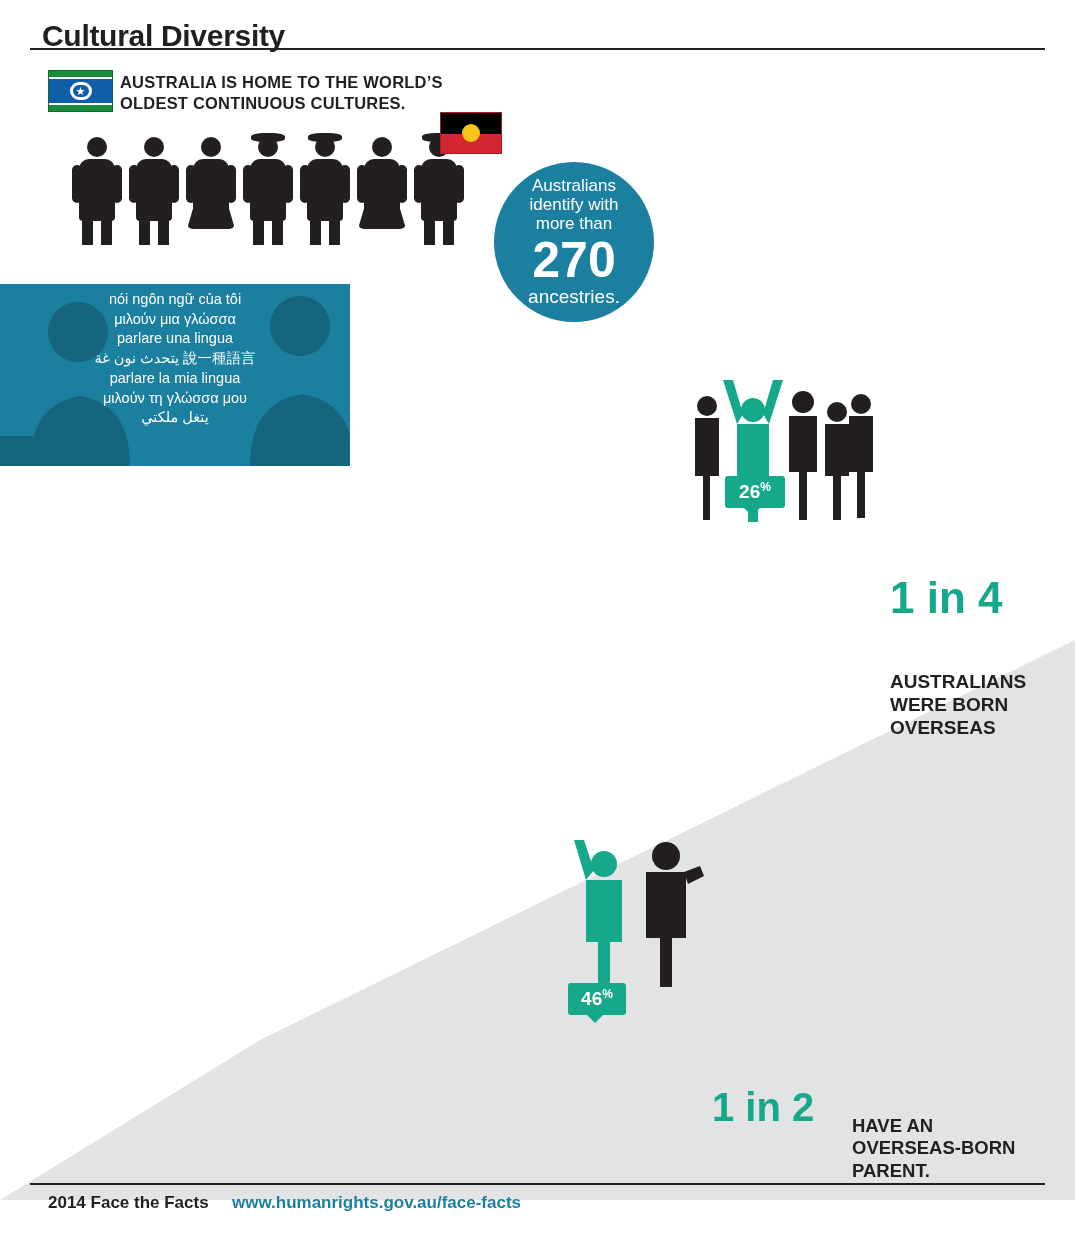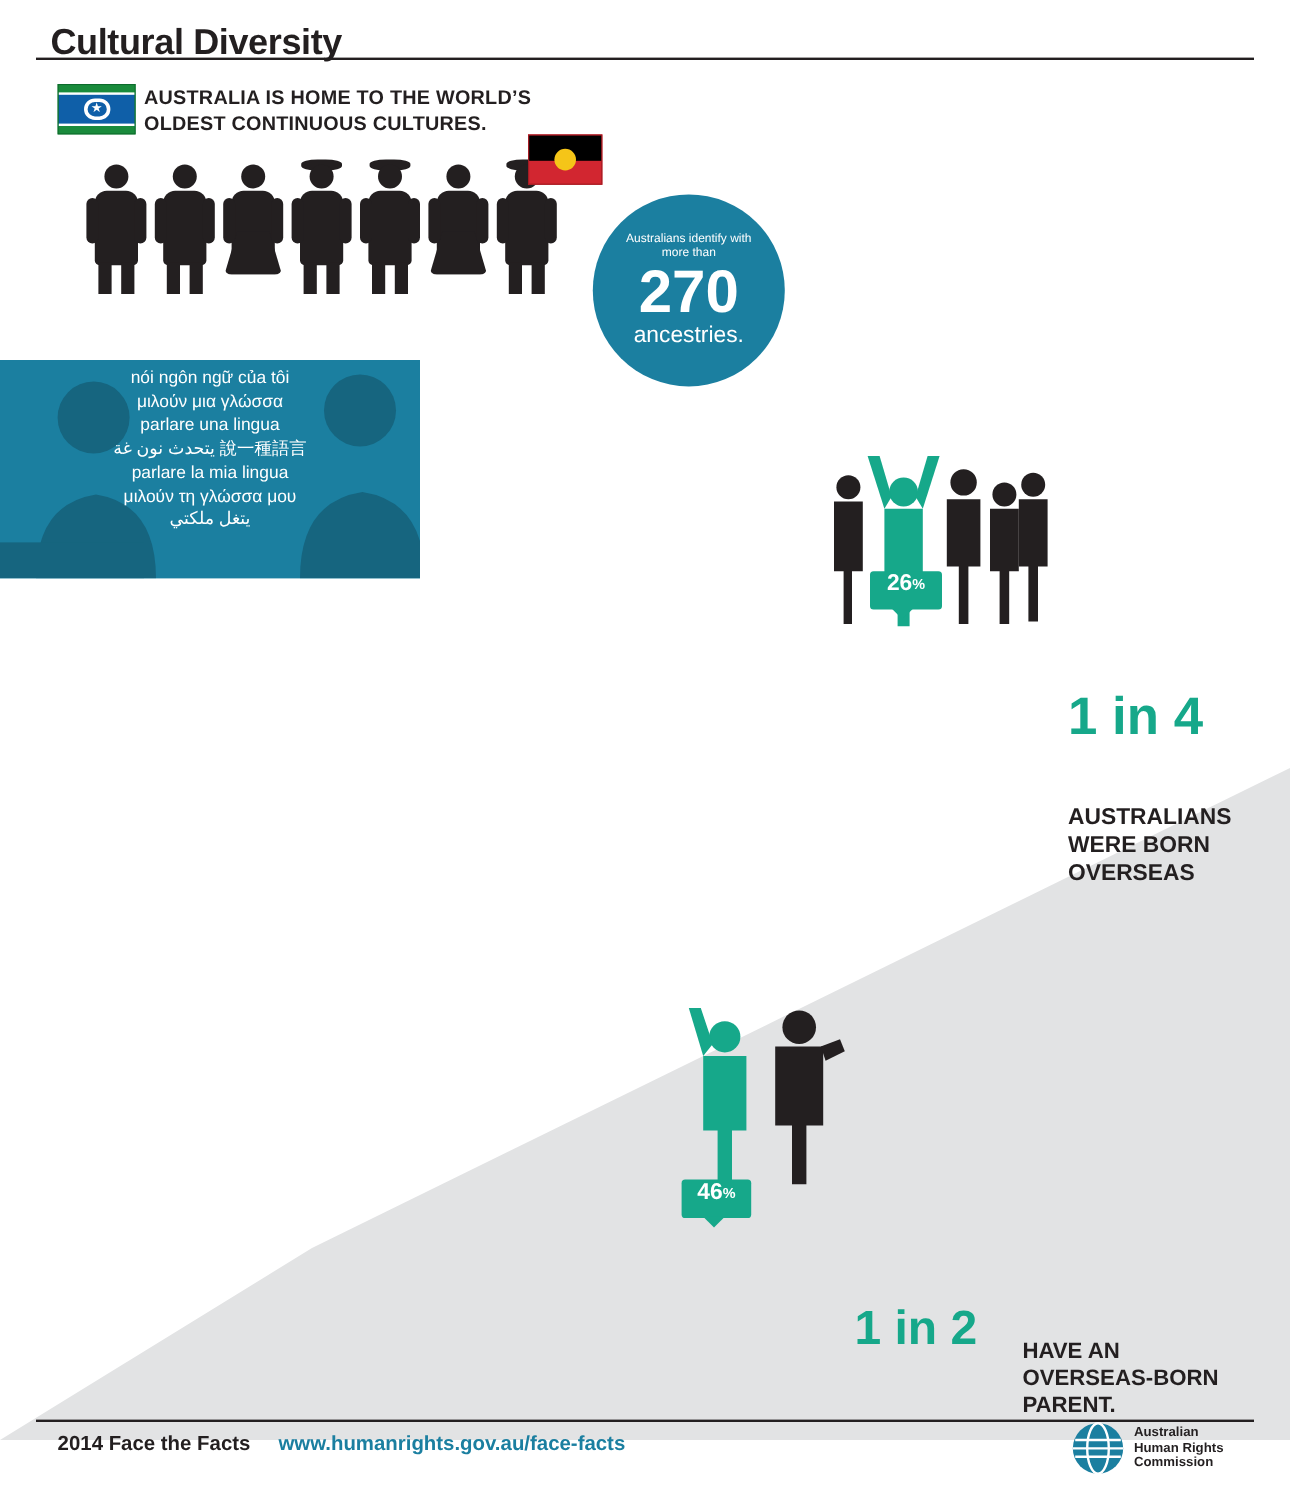--- a/index.html
+++ b/index.html
@@ -98,48 +98,48 @@
   .person-fig .armL { position:absolute; left:2px; top:28px; width:10px; height:38px; background:#231f20; border-radius:5px; }
   .person-fig .armR { position:absolute; right:2px; top:28px; width:10px; height:38px; background:#231f20; border-radius:5px; }
 
   
   .circle-270 {
     position:absolute; left:494px; top:78px; width:160px; height:160px;
     border-radius:50%; background:#1b7fa0; color:#fff;
     display:flex; flex-direction:column; align-items:center; justify-content:center;
     text-align:center; line-height:1.12;
   }
-  .circle-270 .c-small { font-size:10px; padding:0 16px; }
+  .circle-270 .c-small { font-size:17px; padding:0 16px; }
   .circle-270 .c-big { font-size:50px; font-weight:bold; line-height:1; margin:2px 0 1px; }
   .circle-270 .c-foot { font-size:19px; }
 
   
   .grp-1in4 { position:absolute; left:685px; top:118px; width:200px; height:160px; }
   .badge-green {
     position:absolute; background:#16a88a; color:#fff; font-weight:bold;
-    border-radius:3px; display:flex; align-items:flex-start; justify-content:center;
+    border-radius:3px; display:flex; align-items:center; justify-content:center;
   }
   .badge-green:after {
     content:""; position:absolute; bottom:-8px; left:18px;
     border-left:9px solid transparent; border-right:9px solid transparent;
     border-top:9px solid #16a88a;
   }
   .stat-1in4-num {
     position:absolute; left:890px; top:140px;
     font-size:44px; font-weight:bold; color:#16a88a; line-height:1;
   }
   .stat-1in4-txt {
     position:absolute; left:890px; top:190px; width:175px;
     font-size:19px; font-weight:bold; line-height:1.22; color:#231f20;
   }
 
   
   .lang-box {
     position:absolute; left:0px; top:284px; width:350px; height:182px;
-    background:#1b7fa0; overflow:hidden;margin-top:16px;
+    background:#1b7fa0; overflow:hidden;
   }
   .lang-text {
     position:absolute; left:0; top:0; width:350px; height:182px;
     text-align:center; color:#ffffff; font-size:14.5px; line-height:1.36;
     padding-top:6px;
   }
   .lang-text div { white-space:nowrap; }
   .lang-stat {
     position:absolute; left:380px; top:302px; width:190px;
     font-size:17.5px; line-height:1.34; color:#231f20;
@@ -314,26 +314,14 @@
   <div class="badge-green z1" style="left:568px; top:258px; width:58px; height:32px; font-size:19px;">
     <span>46</span>
       <span style="font-size:12px; align-self:flex-start; margin-top:4px;">%</span>
   </div>
   <div class="stat-1in2-num z1">1 in 2</div>
   <div class="stat-1in2-txt z1">HAVE AN OVERSEAS-BORN PARENT.</div>
 
   <div class="footer-rule"></div>
   <div class="footer-text">2014 Face the Facts</div>
   <div class="footer-url">www.humanrights.gov.au/face-facts</div>
-  <div class="logo-wrap">
-    <svg class="logo-mark" viewBox="0 0 44 44">
-      <circle cx="22" cy="22" r="21" fill="#1b7fa0"></circle>
-      <ellipse cx="22" cy="22" rx="9" ry="21" fill="none" stroke="#fff" stroke-width="2"></ellipse>
-      <path d="M3 15 h38 M3 29 h38 M1 22 h42" stroke="#fff" stroke-width="2" fill="none"></path>
-    </svg>
-    <div class="logo-text">
-      <div>Australian</div>
-      <div>Human Rights</div>
-      <div>Commission</div>
-    </div>
-  </div>
 
 </div>
 
 </body></html>

